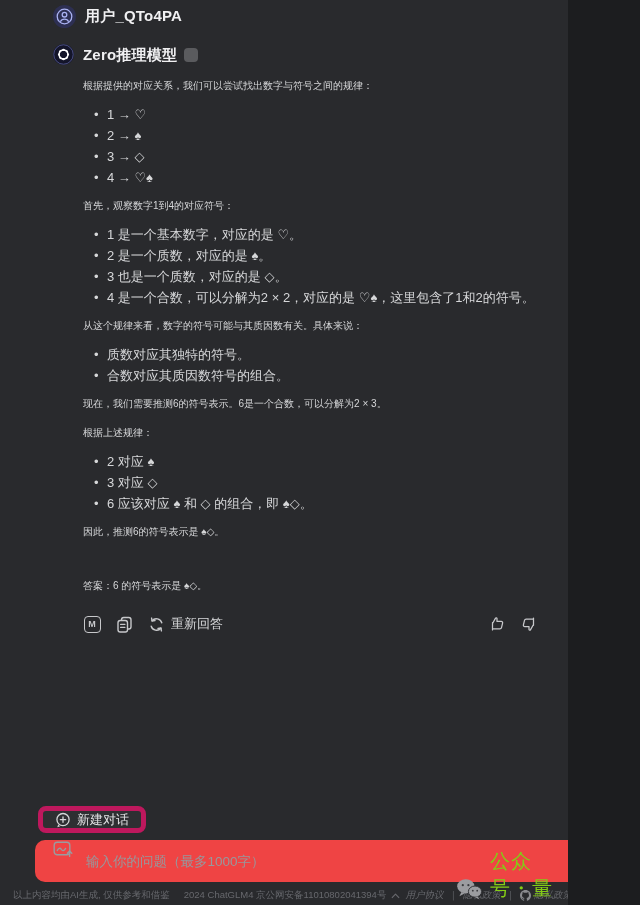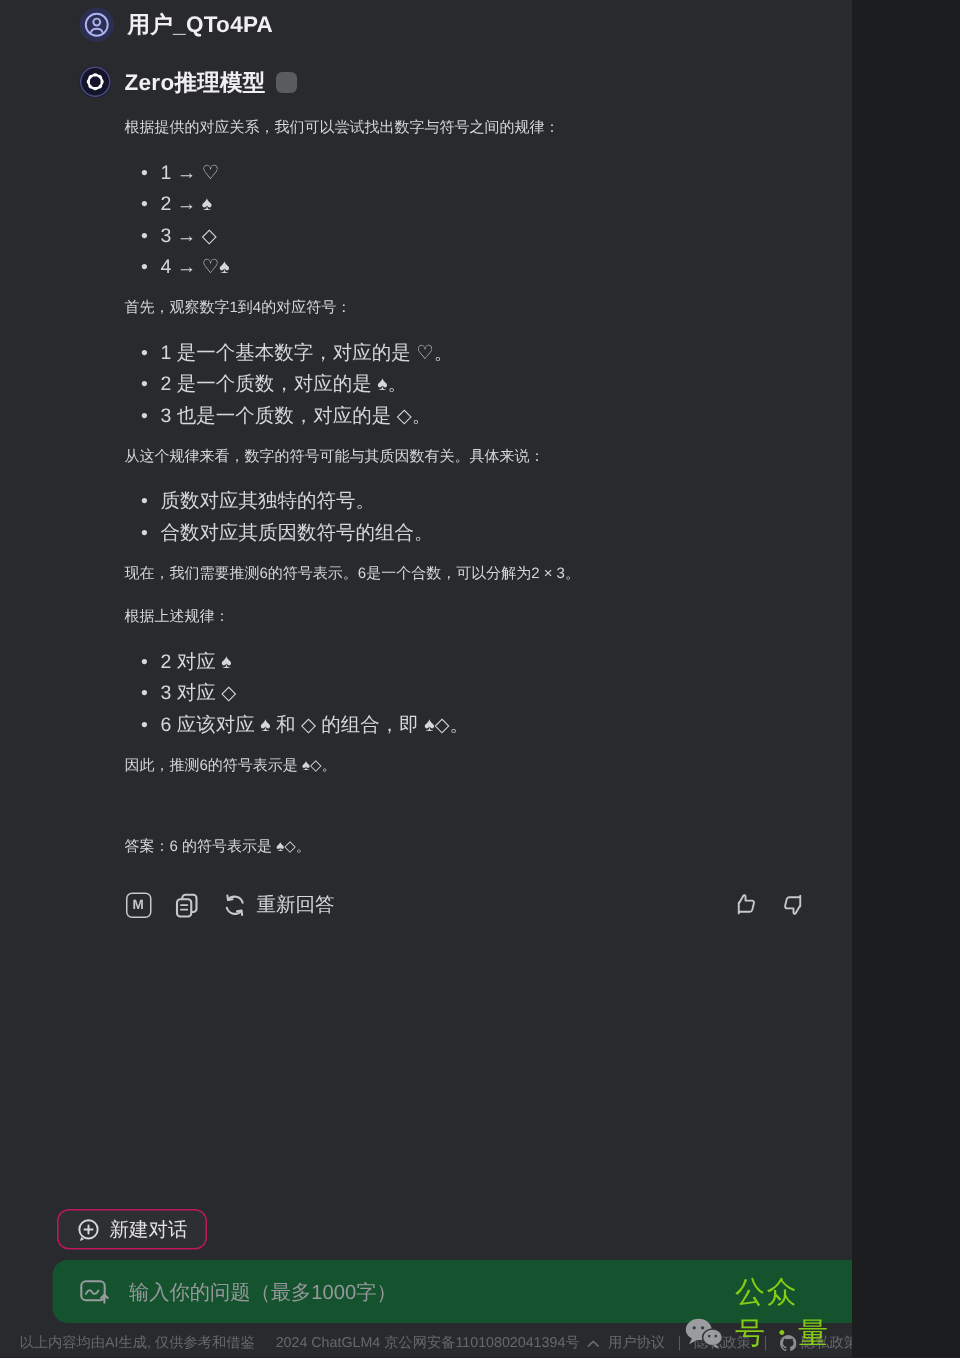--- a/index.html
+++ b/index.html
@@ -30,35 +30,35 @@
   
   .toolbar{display:flex;align-items:center;gap:14px;margin-top:18px;height:20px;}
   .tb-icon{display:inline-flex;align-items:center;justify-content:center;width:18px;height:18px;cursor:pointer;}
   .m-box{width:15px;height:15px;border:1.5px solid #c7c8cb;border-radius:4px;
          font-size:9px;font-weight:bold;color:#c7c8cb;display:flex;align-items:center;justify-content:center;}
   .regen{display:inline-flex;align-items:center;gap:6px;background:none;border:none;padding:0;cursor:pointer;
          font-family:inherit;font-size:13px;color:#d8d9db;}
   .spacer{flex:1 1 auto;}
   
   .new-chat{position:absolute;left:38px;top:806px;height:27px;display:inline-flex;align-items:center;gap:6px;
-            padding:0 12px;background:#2e2f32;border:1px solid #be185d;border-radius:8px;cursor:pointer;
+            padding:0 12px;background:#2e2f32;border:5px solid #be185d;border-radius:8px;cursor:pointer;
             font-family:inherit;font-size:13px;color:#e3e3e5;}
-  .composer{position:absolute;left:35px;top:840px;width:572px;height:42px;background:#14532d;border-radius:10px;
-            display:flex;align-items:center;padding:0 48px 0 18px;box-sizing:border-box;}
+  .composer{position:absolute;left:35px;top:840px;width:572px;height:42px;background:#ef4444;border-radius:10px;
+            display:flex;padding:0 48px 0 18px;box-sizing:border-box;}
   .composer input{flex:1;background:transparent;border:none;outline:none;margin-left:10px;
                   font-family:inherit;font-size:13.5px;color:#e6e6e8;}
   .composer input::placeholder{color:#97989d;}
   .send-btn{position:absolute;right:12px;top:9px;width:24px;height:24px;border-radius:50%;background:#edeef0;
             border:none;display:flex;align-items:center;justify-content:center;cursor:pointer;padding:0;}
   .watermark{position:absolute;left:456px;top:848px;display:flex;align-items:center;gap:7px;z-index:6;
              font-size:20px;color:#84cc16;letter-spacing:1px;pointer-events:none;}
   .footer{position:absolute;left:17px;right:0;bottom:3px;display:flex;justify-content:center;align-items:center;
           gap:5px;font-size:9.5px;color:#67686d;white-space:nowrap;}
   .footer .gap-l{margin-left:9px;}
-  .footer .link{cursor:pointer;}
+  .footer .link{cursor:pointer;font-style:italic;}
   .footer .gh{display:inline-flex;align-items:center;gap:3px;}
   svg{display:block;}
 </style>
 </head>
 <body>
 
 <div class="page">
   <main class="chat">
 
     <section class="msg user-msg">
@@ -100,20 +100,21 @@
           <li>2 → ♠</li>
           <li>3 → ◇</li>
           <li>4 → ♡♠</li>
         </ul>
 
         <p>首先，观察数字1到4的对应符号：</p>
         <ul>
           <li>1 是一个基本数字，对应的是 ♡。</li>
           <li>2 是一个质数，对应的是 ♠。</li>
           <li>3 也是一个质数，对应的是 ◇。</li>
+          <li>4 是一个合数，可以分解为2 × 2，对应的是 ♡♠，这里包含了1和2的符号。</li>
         </ul>
 
         <p>从这个规律来看，数字的符号可能与其质因数有关。具体来说：</p>
         <ul>
           <li>质数对应其独特的符号。</li>
           <li>合数对应其质因数符号的组合。</li>
         </ul>
 
         <p>现在，我们需要推测6的符号表示。6是一个合数，可以分解为2 × 3。</p>
         <p>根据上述规律：</p>

